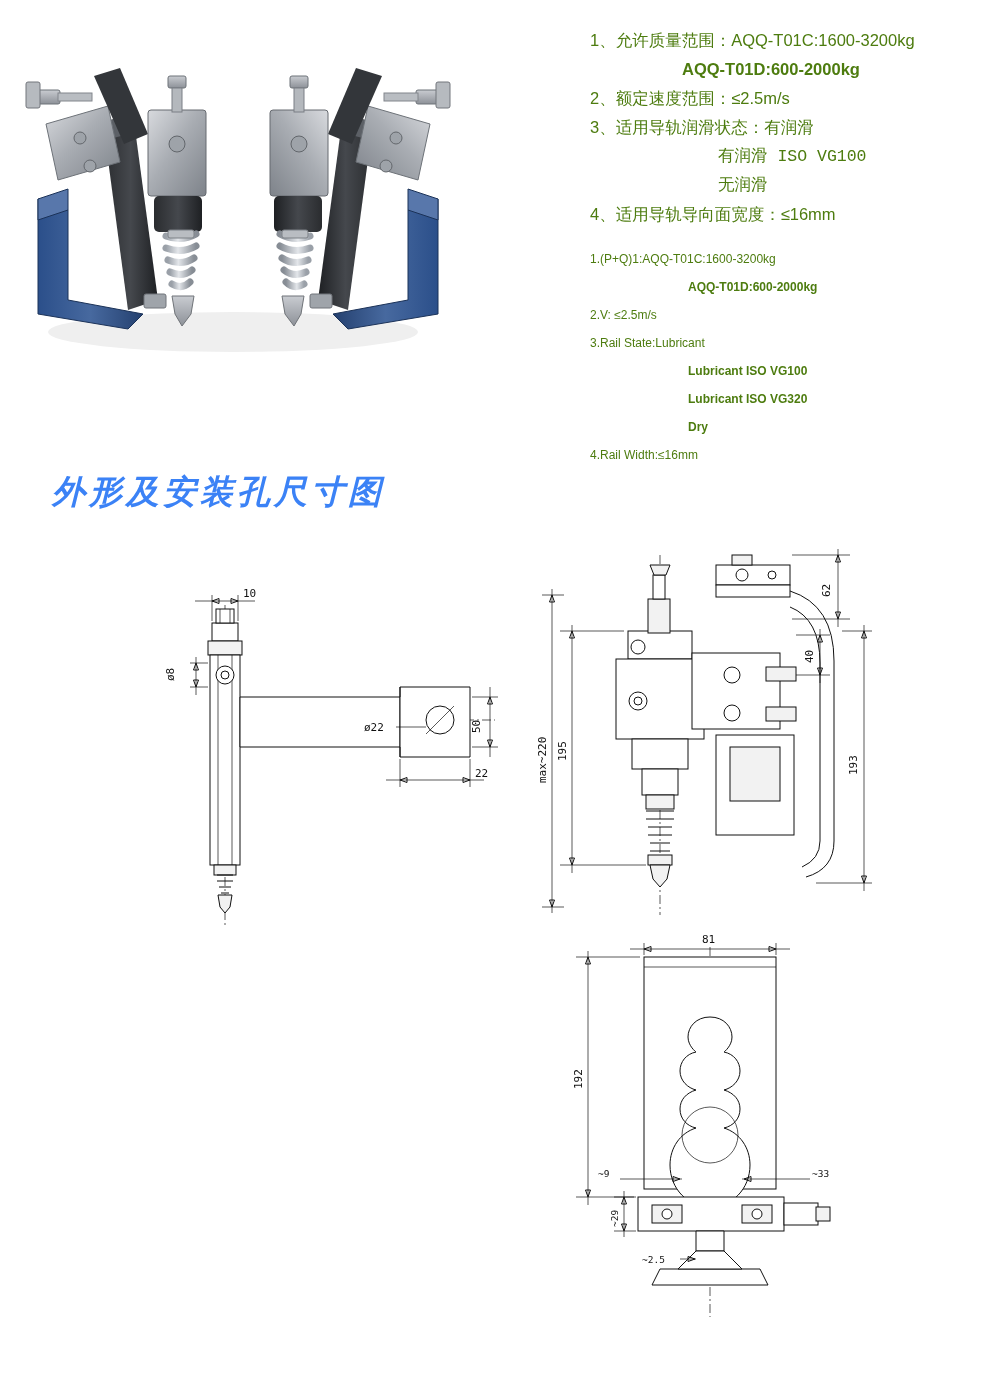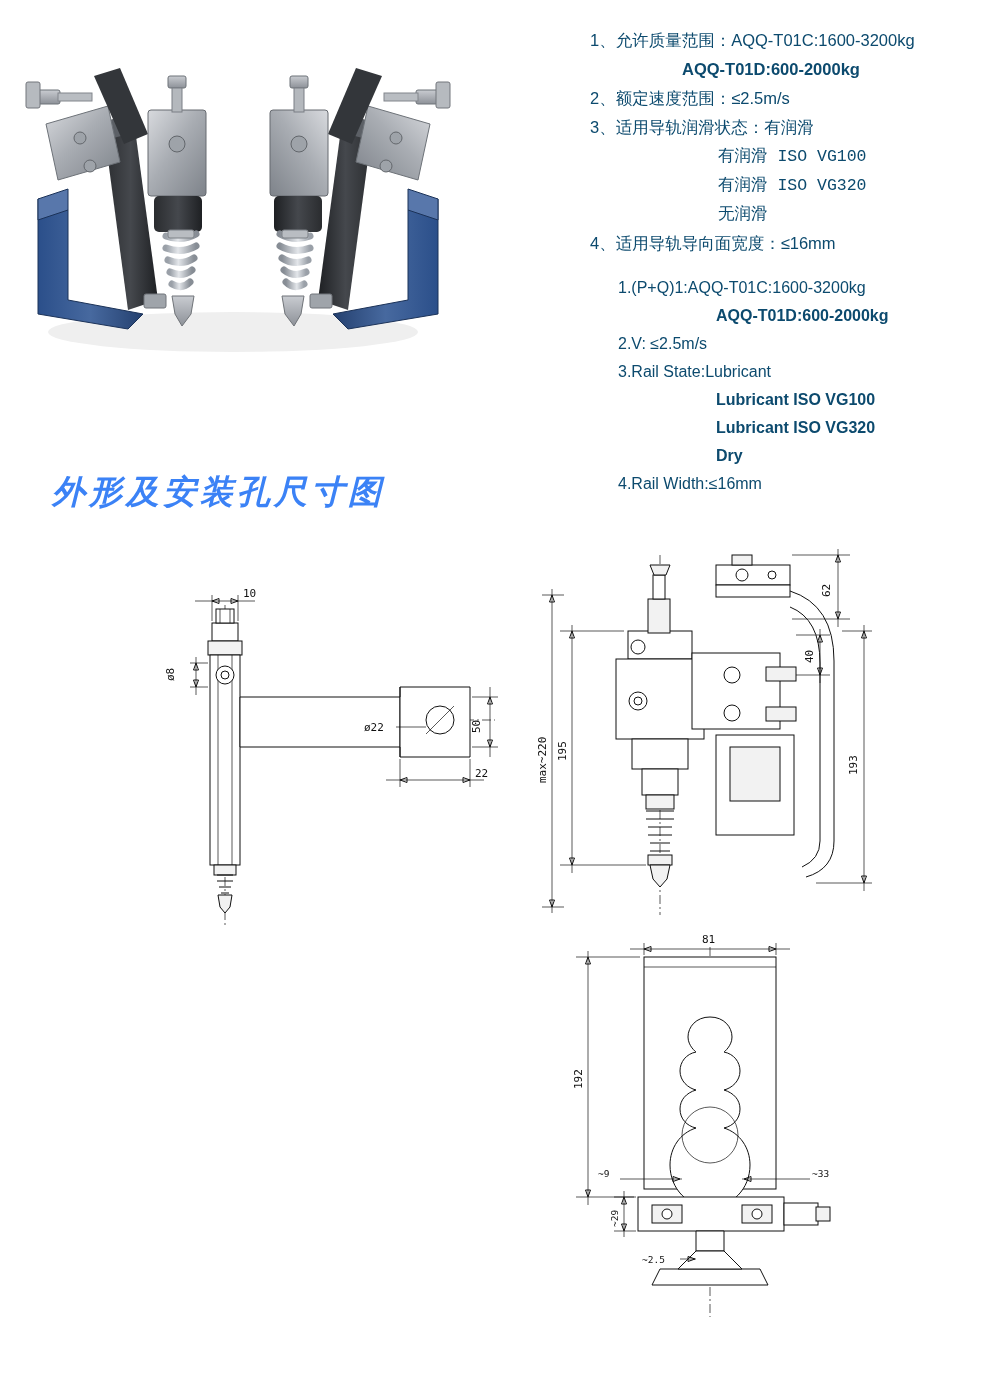--- a/index.html
+++ b/index.html
@@ -15,27 +15,27 @@
 
   
   .photo{
     position:absolute;left:8px;top:14px;width:460px;height:350px;
   }
   .photo svg{display:block;}
 
   
   .specs{
     position:absolute;left:590px;top:26px;width:410px;
-    font-size:16.5px;line-height:29px;color:#0c4a6e;
+    font-size:16.5px;line-height:29px;color:#4d7c0f;
   }
   .specs .line{white-space:nowrap;}
   .specs .indent1{padding-left:92px;font-weight:bold;}
   .specs .indent2{padding-left:128px;font-family:Liberation Mono, monospace;}
   .specs .gap{height:16px;}
-  .specs .en{font-size:16px;line-height:28px;margin-left:28px;}
+  .specs .en{font-size:12px;line-height:28px;}
   .specs .en .indent1{padding-left:98px;}
 
   
   .heading{
     position:absolute;left:52px;top:470px;
     font-family:"DejaVu Serif", serif;
     font-weight:bold;font-style:italic;
     font-size:33px;letter-spacing:4px;color:#3b82f6;
   }
 
@@ -163,21 +163,20 @@
       </g>
     </svg>
   </div>
 
   <div class="specs">
     <div class="line">1、允许质量范围：AQQ-T01C:1600-3200kg</div>
     <div class="line indent1">AQQ-T01D:600-2000kg</div>
     <div class="line">2、额定速度范围：≤2.5m/s</div>
     <div class="line">3、适用导轨润滑状态：有润滑</div>
     <div class="line indent2">有润滑 ISO VG100</div>
-    <div class="line indent2">有润滑 ISO VG320</div>
     <div class="line indent2">无润滑</div>
     <div class="line">4、适用导轨导向面宽度：≤16mm</div>
 
     <div class="gap"></div>
 
     <div class="en">
       <div class="line">1.(P+Q)1:AQQ-T01C:1600-3200kg</div>
       <div class="line indent1">AQQ-T01D:600-2000kg</div>
       <div class="line">2.V: ≤2.5m/s</div>
       <div class="line">3.Rail State:Lubricant</div>

